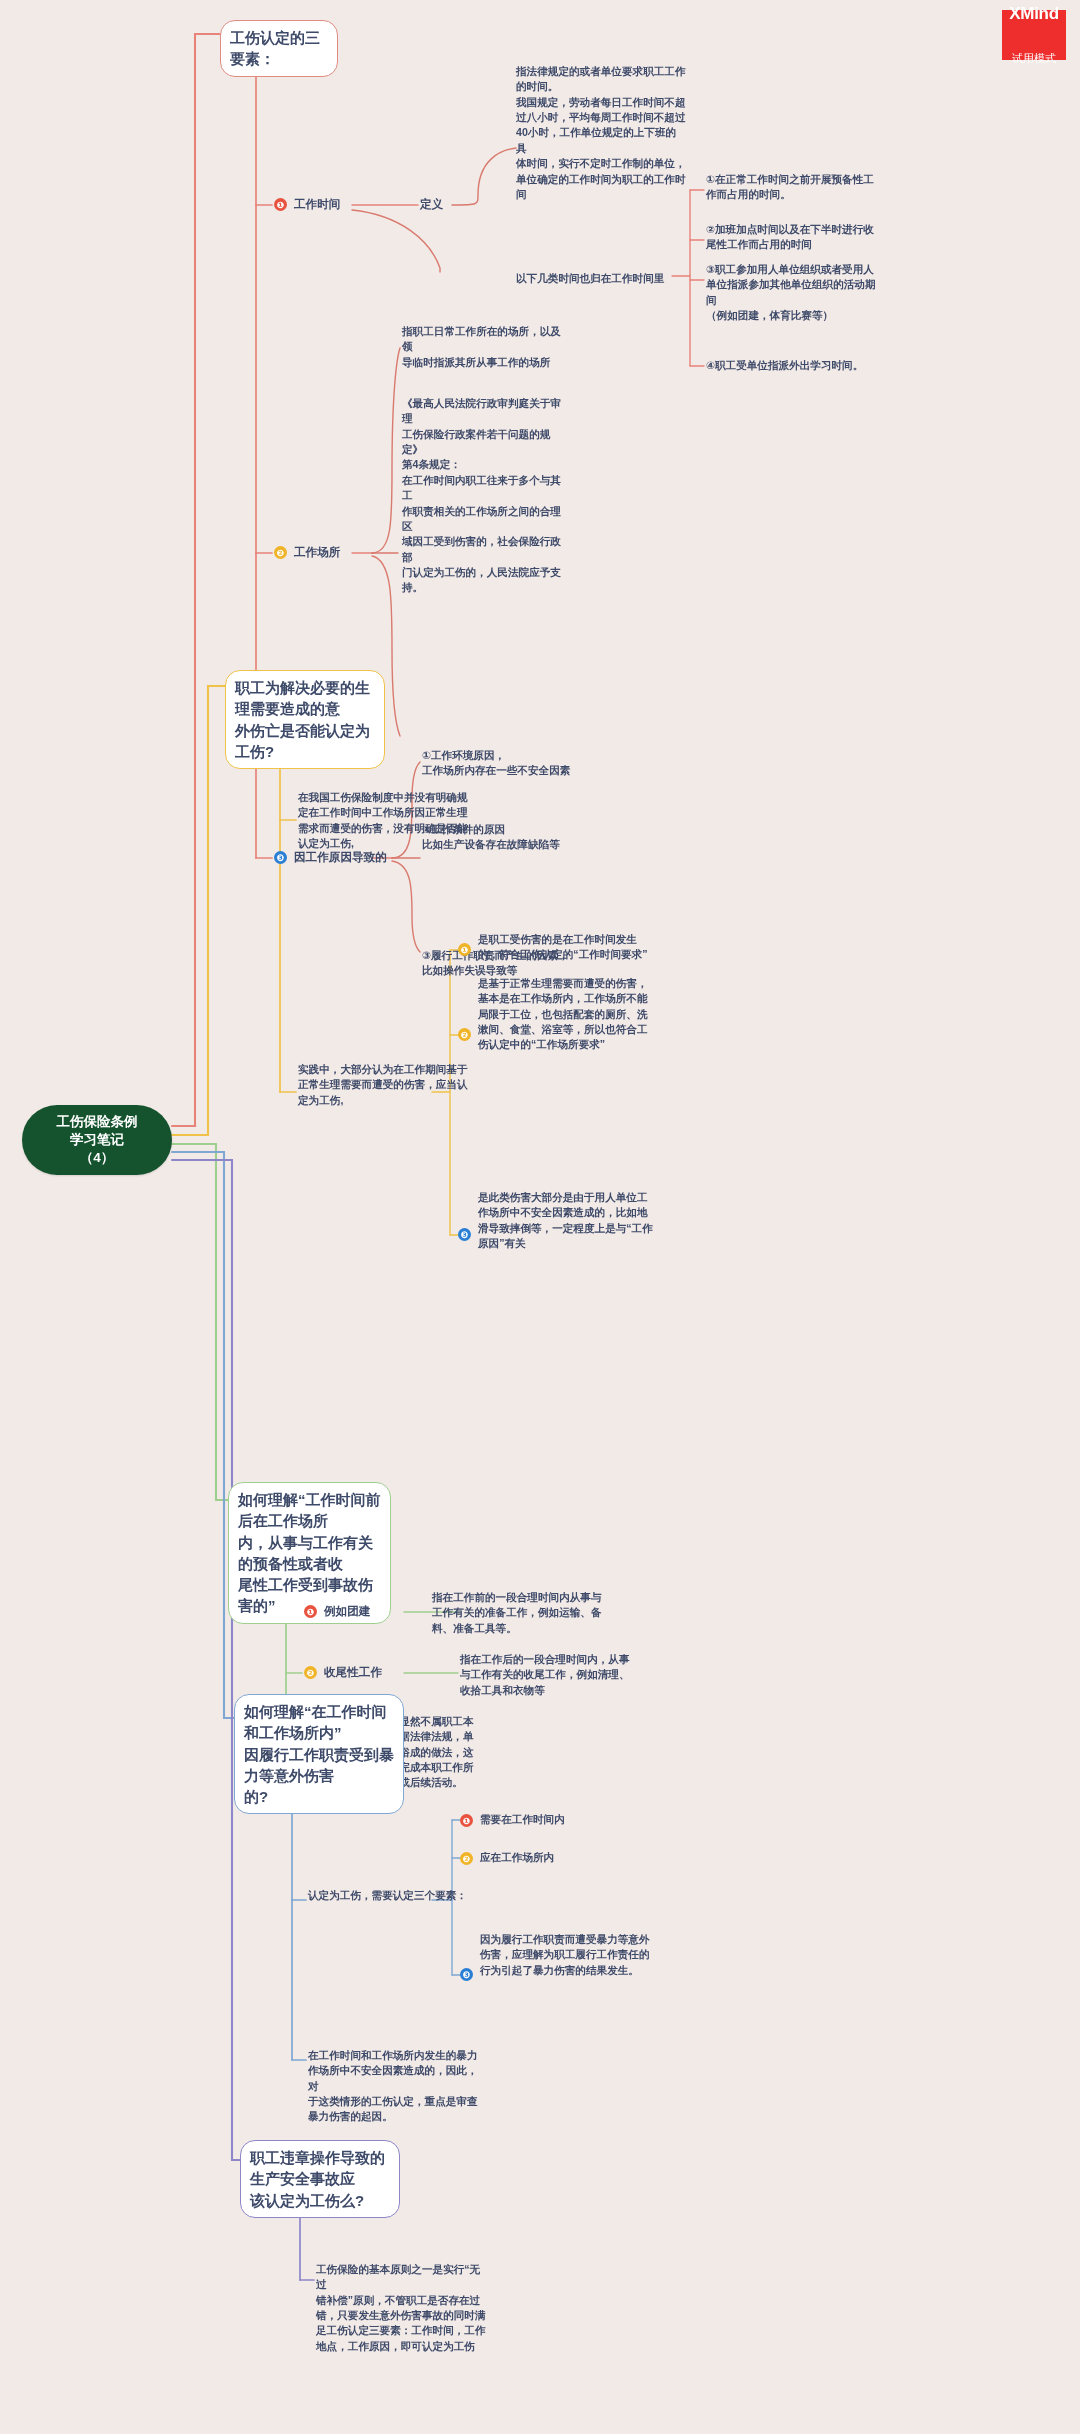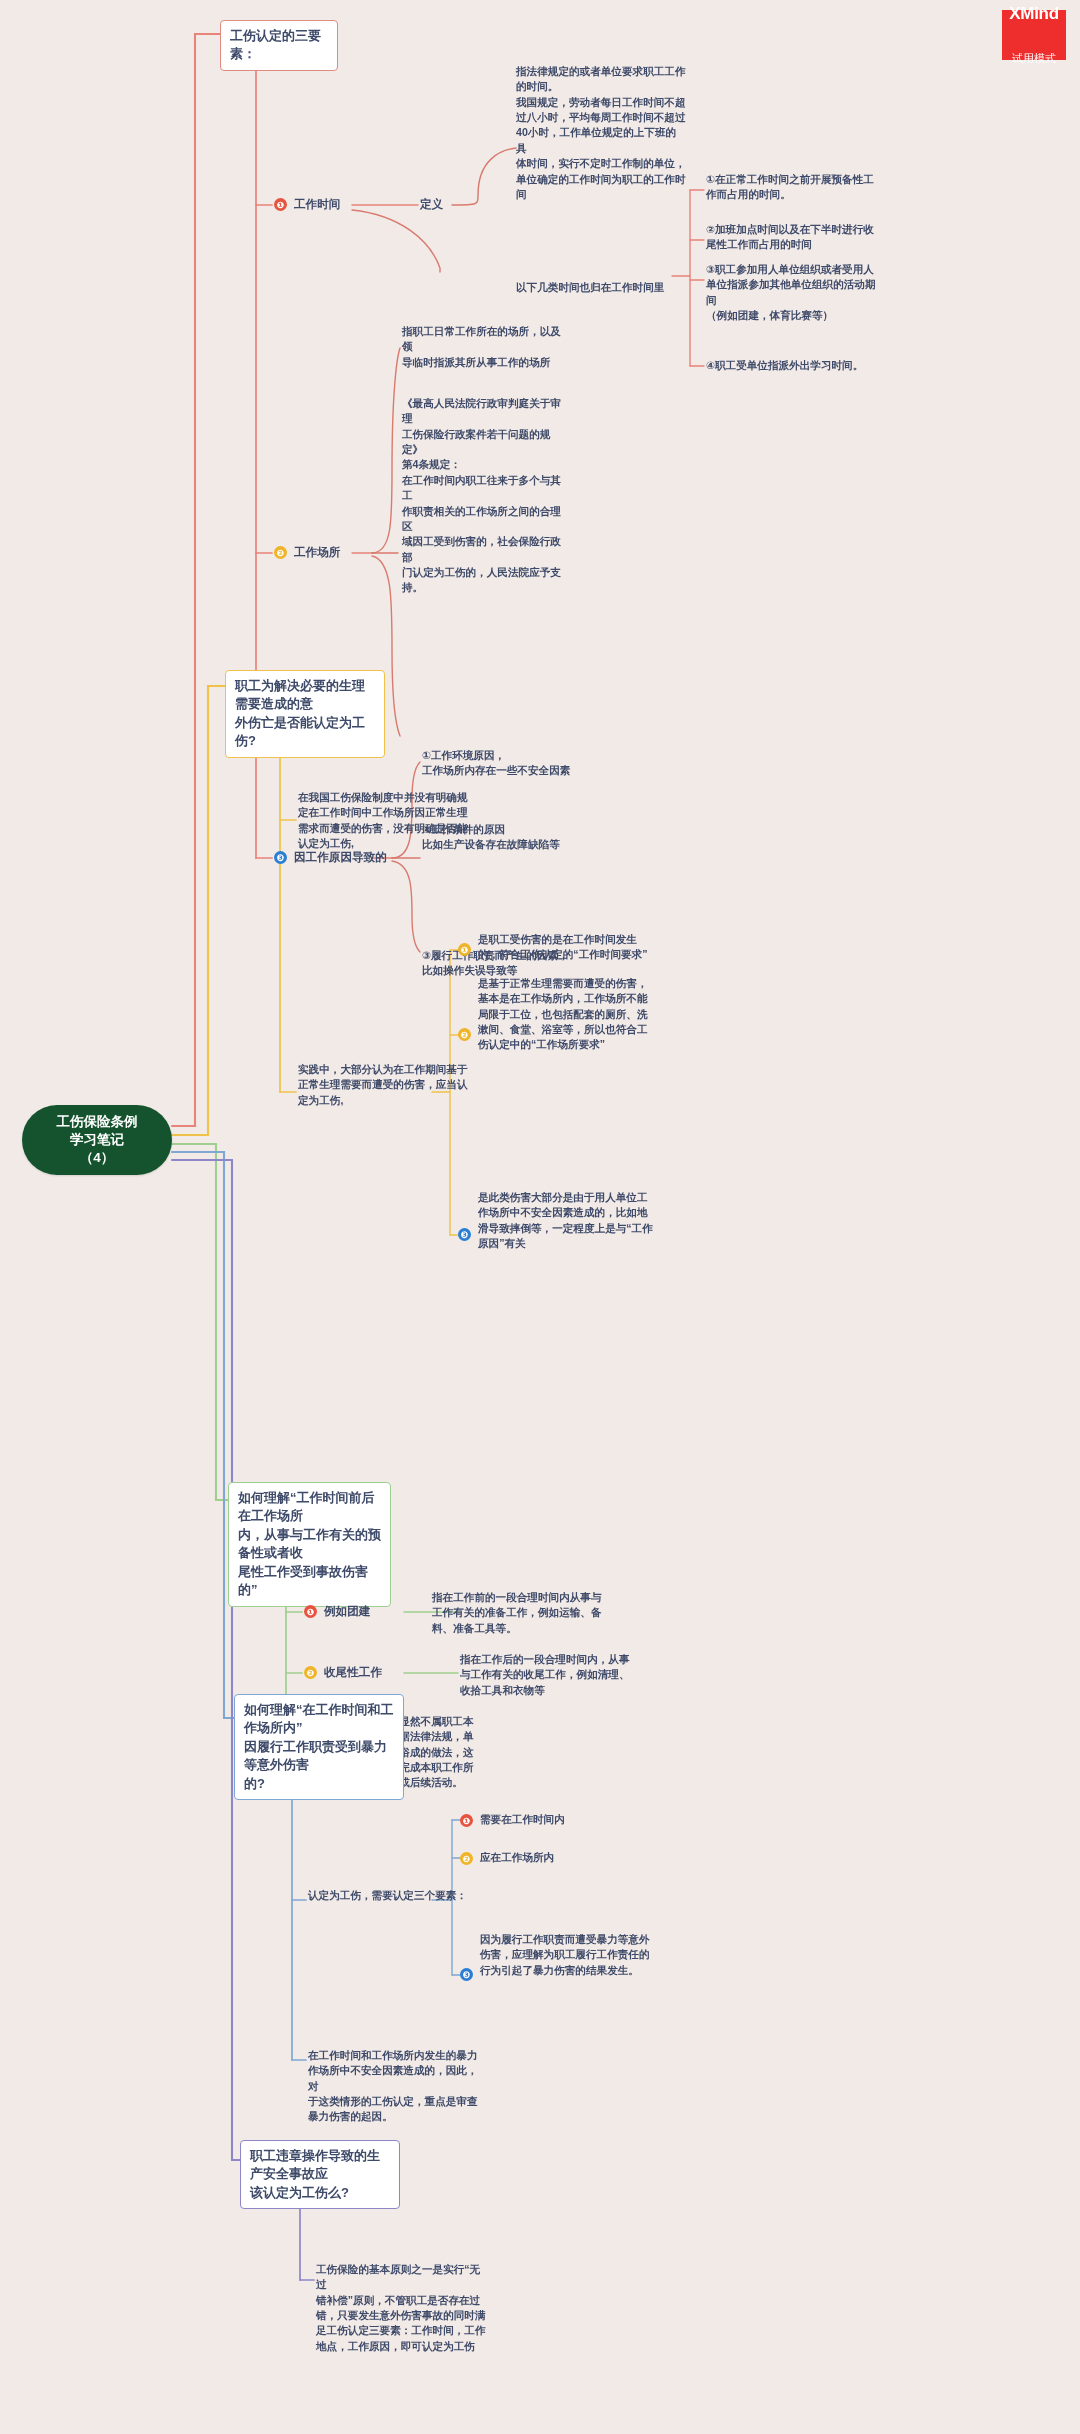--- a/index.html
+++ b/index.html
@@ -25,22 +25,22 @@
   #root{
     position:absolute; left:22px; top:1105px; width:150px; height:70px;
     background:#14532d; border-radius:35px;
     display:flex; align-items:center; justify-content:center; text-align:center;
     color:#fff; font-weight:bold; font-size:13.5px; line-height:1.35;
     box-shadow:0 1px 2px rgba(0,0,0,.12);
   }
 
   
   .boxed{
-    position:absolute; background:#fff; border:1.3px solid #e08b82; border-radius:4px;
-    padding:6px 9px; font-size:13px; font-weight:bold; color:#3e4a69; line-height:1.42;
+    position:absolute; background:#fff; border:1.3px solid #e08b82; border-radius:15px;
+    padding:6px 9px; font-size:15px; font-weight:bold; color:#3e4a69; line-height:1.42;
   }
   .boxed.g{ border-color:#9ecf8f; }
   .boxed.b{ border-color:#7fa7d4; }
   .boxed.p{ border-color:#8d86c9; }
 
   
   .txt{
     position:absolute; font-size:10.6px; font-weight:bold; color:#3e4a69; line-height:1.45;
     white-space:pre-line;
   }
@@ -162,21 +162,21 @@
   </div>
   <div class="txt" style="left:516px; top:64px; width:170px;">指法律规定的或者单位要求职工工作
 的时间。
 我国规定，劳动者每日工作时间不超
 过八小时，平均每周工作时间不超过
 40小时，工作单位规定的上下班的具
 体时间，实行不定时工作制的单位，
 单位确定的工作时间为职工的工作时
 间</div>
 
-  <div class="txt" style="left:516px; top:280px; width:158px;">以下几类时间也归在工作时间里</div>
+  <div class="txt" style="left:516px; top:271px; width:158px;">以下几类时间也归在工作时间里</div>
 
   <div class="txt" style="left:706px; top:172px; width:258px;">①在正常工作时间之前开展预备性工
 作而占用的时间。</div>
   <div class="txt" style="left:706px; top:222px; width:258px;">②加班加点时间以及在下半时进行收
 尾性工作而占用的时间</div>
   <div class="txt" style="left:706px; top:262px; width:258px;">③职工参加用人单位组织或者受用人
 单位指派参加其他单位组织的活动期
 间
 （例如团建，体育比赛等）</div>
   <div class="txt" style="left:706px; top:358px; width:258px;">④职工受单位指派外出学习时间。</div>

